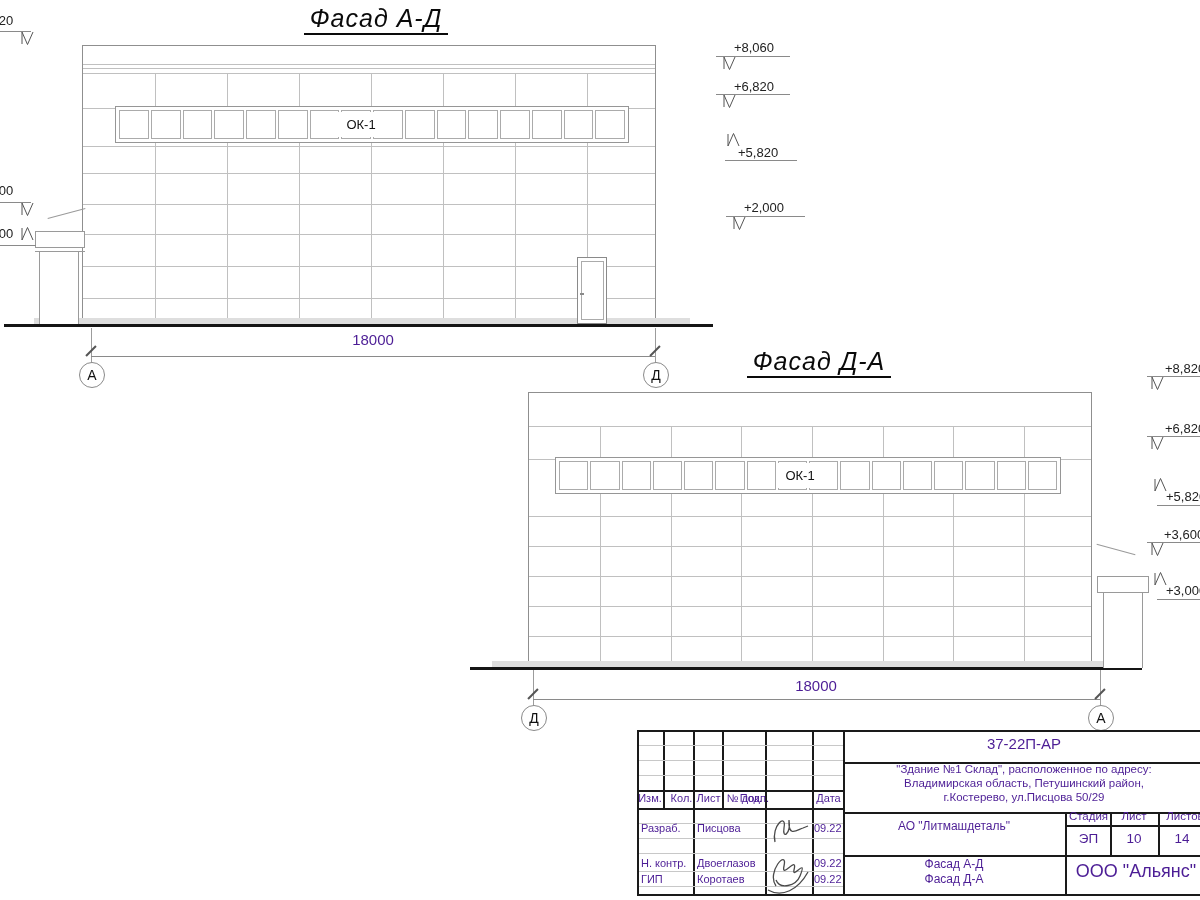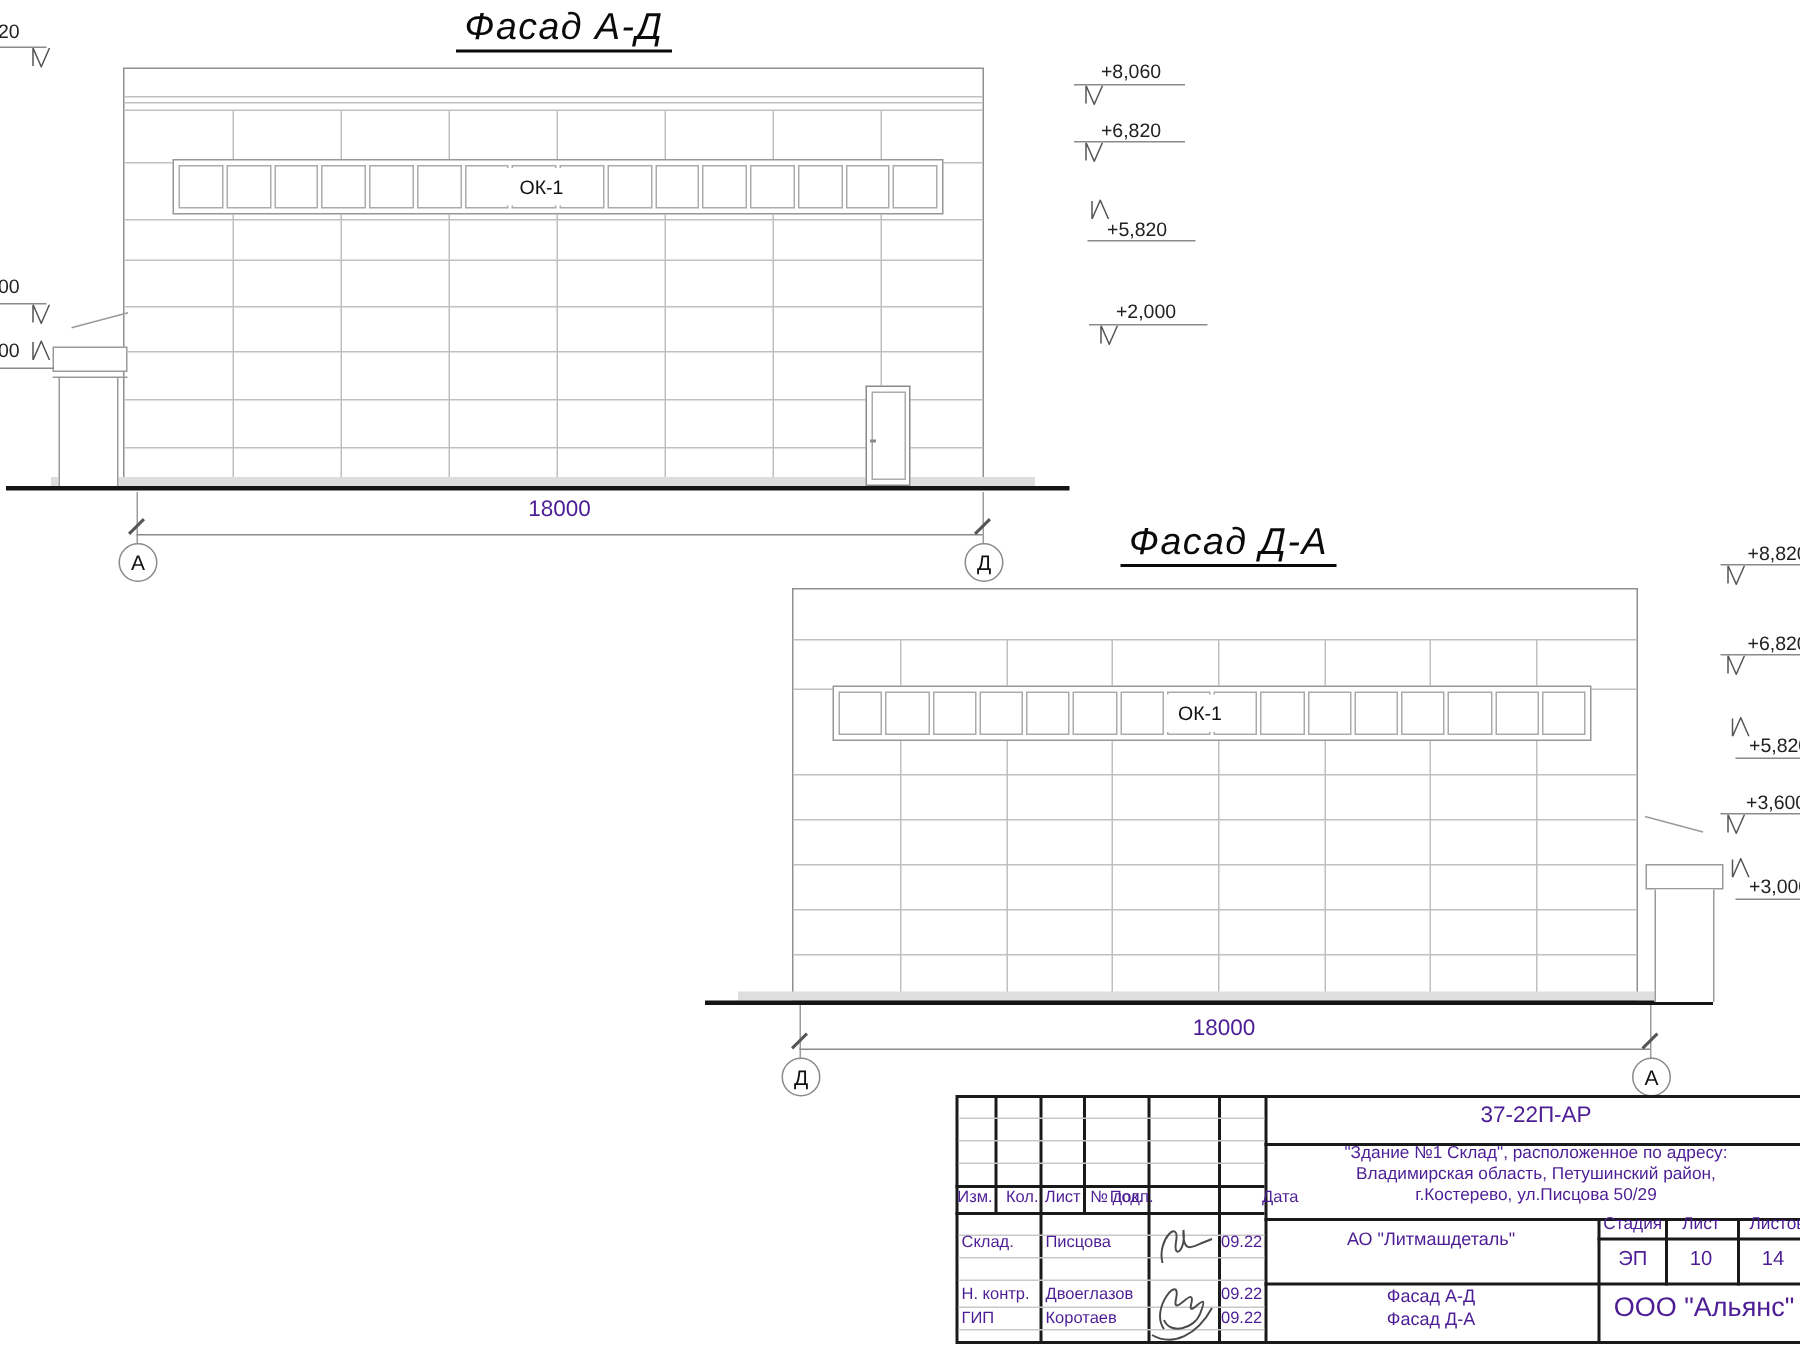--- a/index.html
+++ b/index.html
@@ -268,23 +268,23 @@
   <div class="t c" style="left:845px;top:763px;width:358px;font-size:11.5px;">"Здание №1 Склад", расположенное по адресу:</div>
   <div class="t c" style="left:845px;top:777px;width:358px;font-size:11.5px;">Владимирская область, Петушинский район,</div>
   <div class="t c" style="left:845px;top:791px;width:358px;font-size:11.5px;">г.Костерево, ул.Писцова 50/29</div>
   <div class="t c" style="left:845px;top:820px;width:218px;font-size:12px;">АО "Литмашдеталь"</div>
 
   <div class="t c" style="left:637px;top:792px;width:26px;">Изм.</div>
   <div class="t c" style="left:664px;top:792px;width:35px;">Кол.</div>
   <div class="t c" style="left:695px;top:792px;width:27px;">Лист</div>
   <div class="t c" style="left:724px;top:792px;width:41px;">№ док.</div>
   <div class="t c" style="left:724px;top:792px;width:45px;text-align:right;">Подп.</div>
-  <div class="t c" style="left:814px;top:792px;width:29px;padding-left:25px;">Дата</div>
-
-  <div class="t" style="left:641px;top:822px;">Склад.</div>
+  <div class="t c" style="left:814px;top:792px;width:29px;">Дата</div>
+
+  <div class="t" style="left:641px;top:822px;">Разраб.</div>
   <div class="t" style="left:697px;top:822px;">Писцова</div>
   <div class="t" style="left:814px;top:822px;">09.22</div>
   <div class="t" style="left:641px;top:857px;">Н. контр.</div>
   <div class="t" style="left:697px;top:857px;">Двоеглазов</div>
   <div class="t" style="left:814px;top:857px;">09.22</div>
   <div class="t" style="left:641px;top:873px;">ГИП</div>
   <div class="t" style="left:697px;top:873px;">Коротаев</div>
   <div class="t" style="left:814px;top:873px;">09.22</div>
 
   <svg class="arr" style="left:767px;top:808px;" width="44" height="42" viewBox="0 0 44 42">

